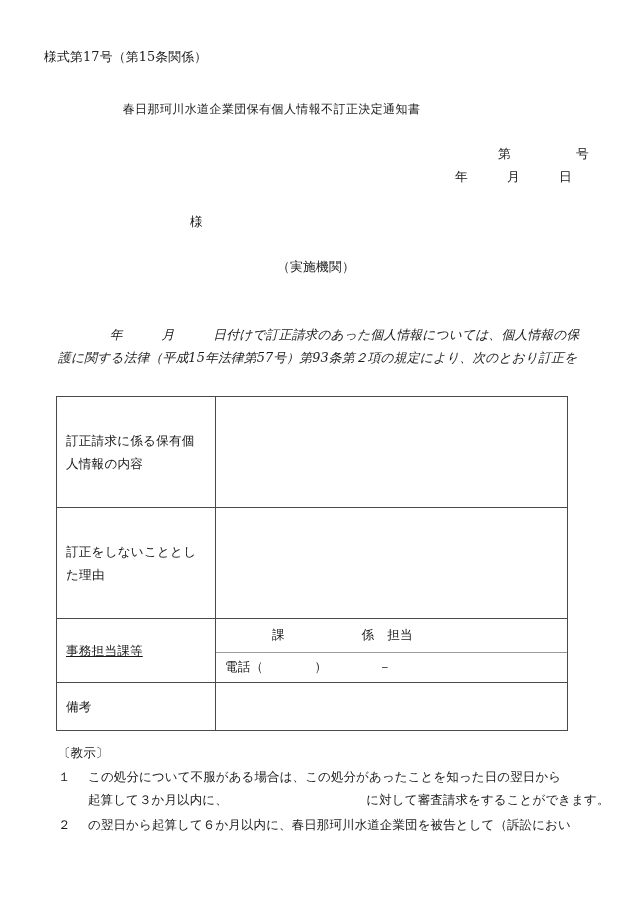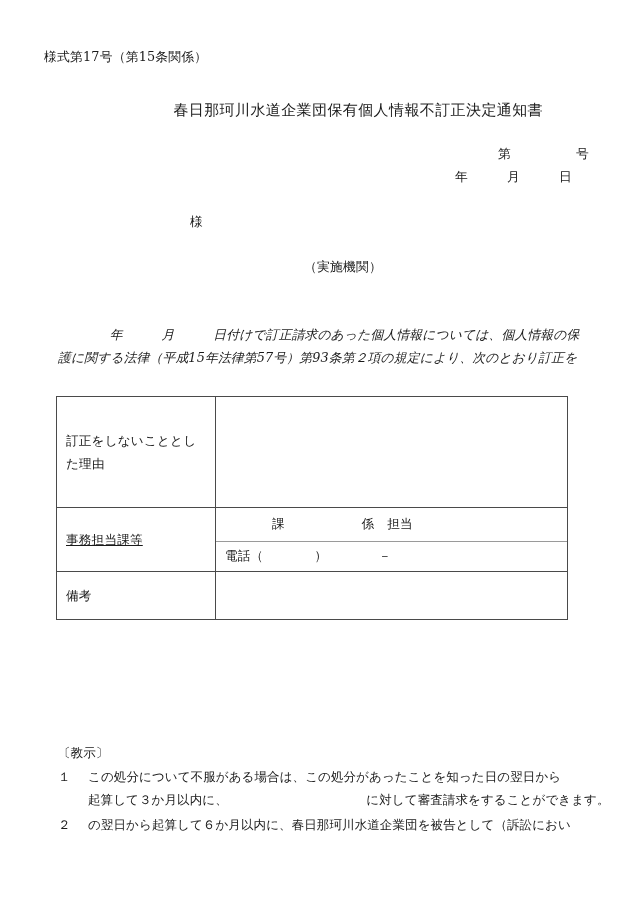--- a/index.html
+++ b/index.html
@@ -29,22 +29,22 @@
   }
   .form-no {
     left: 44px;
     top: 51px;
     font-size: 12.8px;
   }
   .doc-title {
     left: 0;
     top: 103px;
     width: 543px;
-    text-align: right;
-    font-size: 15px;
+    text-align: center;
+    font-size: 12px;
     letter-spacing: 0.4px;
   }
   .num-line {
     left: 455px;
     top: 148px;
     font-size: 12.8px;
     margin-left: 43px;
   }
   .date-line {
     left: 455px;
@@ -53,21 +53,20 @@
   }
   .addressee {
     left: 190px;
     top: 216px;
     font-size: 12.8px;
   }
   .agency {
     left: 277px;
     top: 261px;
     font-size: 12.8px;
-    margin-left: 27px;
   }
 
   
   .body-block {
     position: absolute;
     left: 58px;
     top: 323px;
     width: 508px;
     font-style: italic;
   }
@@ -180,20 +179,27 @@
   <div class="t addressee">様</div>
   <div class="t agency">（実施機関）</div>
 
   <div class="body-block">
     <div class="body-line">　　　　年　　　月　　　日付けで訂正請求のあった個人情報については、個人情報の保</div>
     <div class="body-line">護に関する法律（平成15年法律第57号）第93条第２項の規定により、次のとおり訂正を</div>
   </div>
 
   <table class="form-table">
     <tbody>
+      <tr>
+        <td class="lbl-cell row-tall">
+          <span class="lbl-text">訂正請求に係る保有個</span>
+          <span class="lbl-text">人情報の内容</span>
+        </td>
+        <td class="val-cell row-tall"></td>
+      </tr>
 
       <tr>
         <td class="lbl-cell row-tall">
           <span class="lbl-text">訂正をしないこととし</span>
           <span class="lbl-text">た理由</span>
         </td>
         <td class="val-cell row-tall"></td>
       </tr>
 
       <tr>

